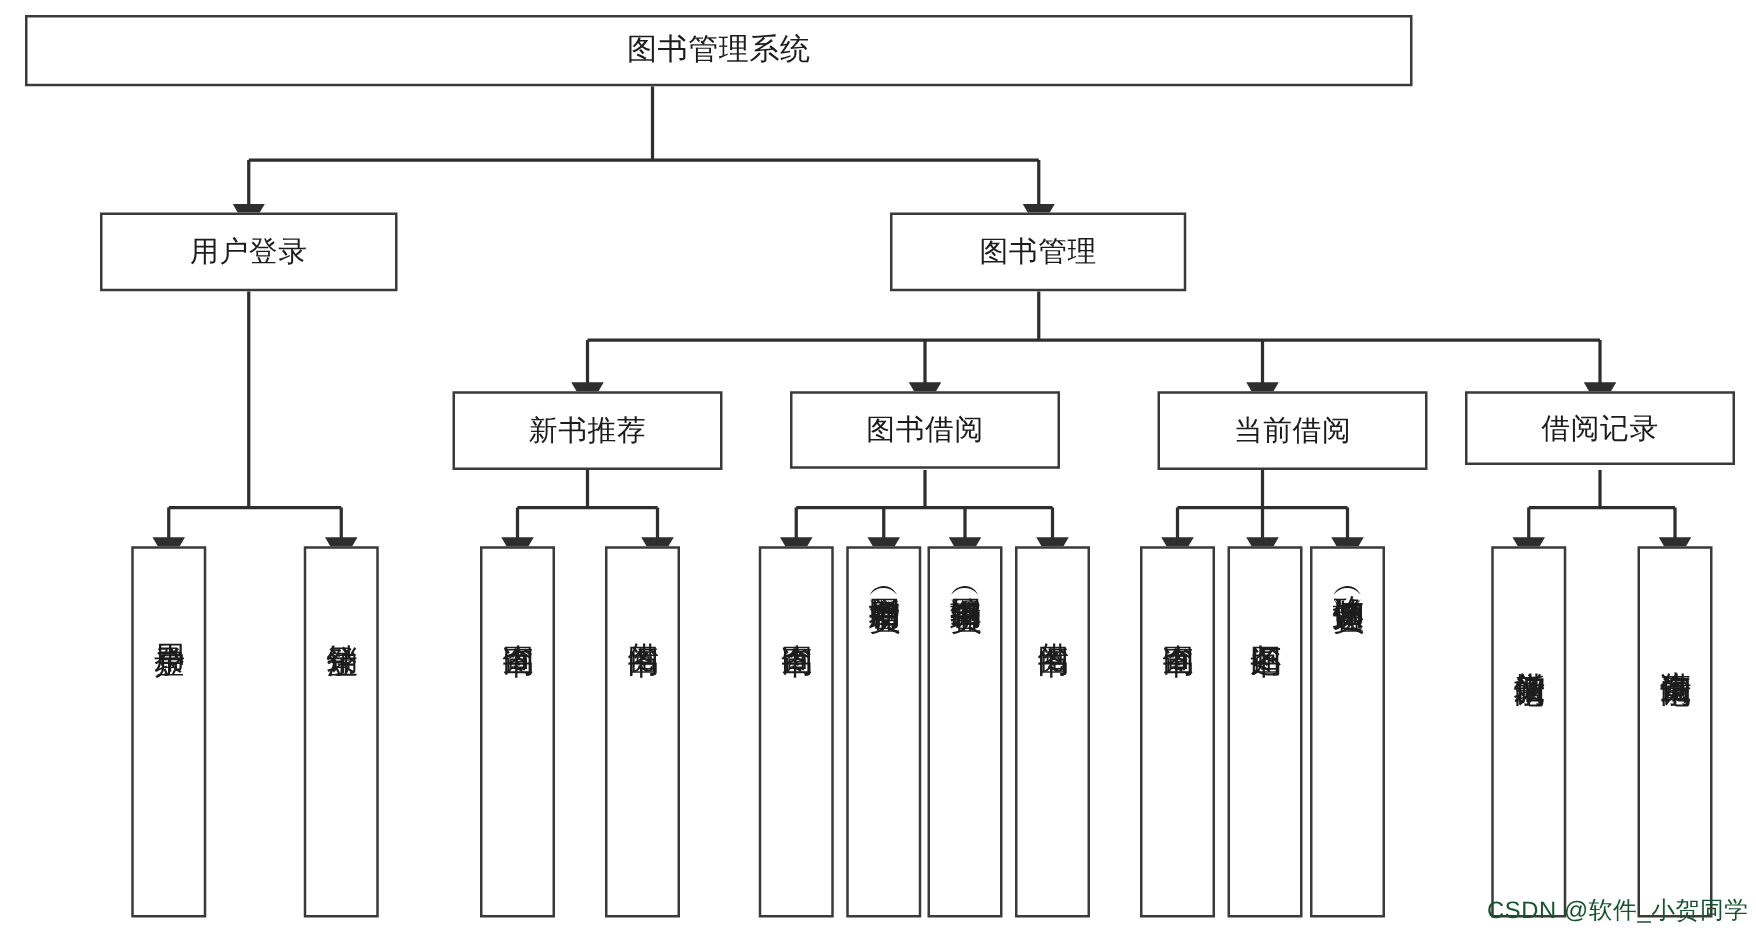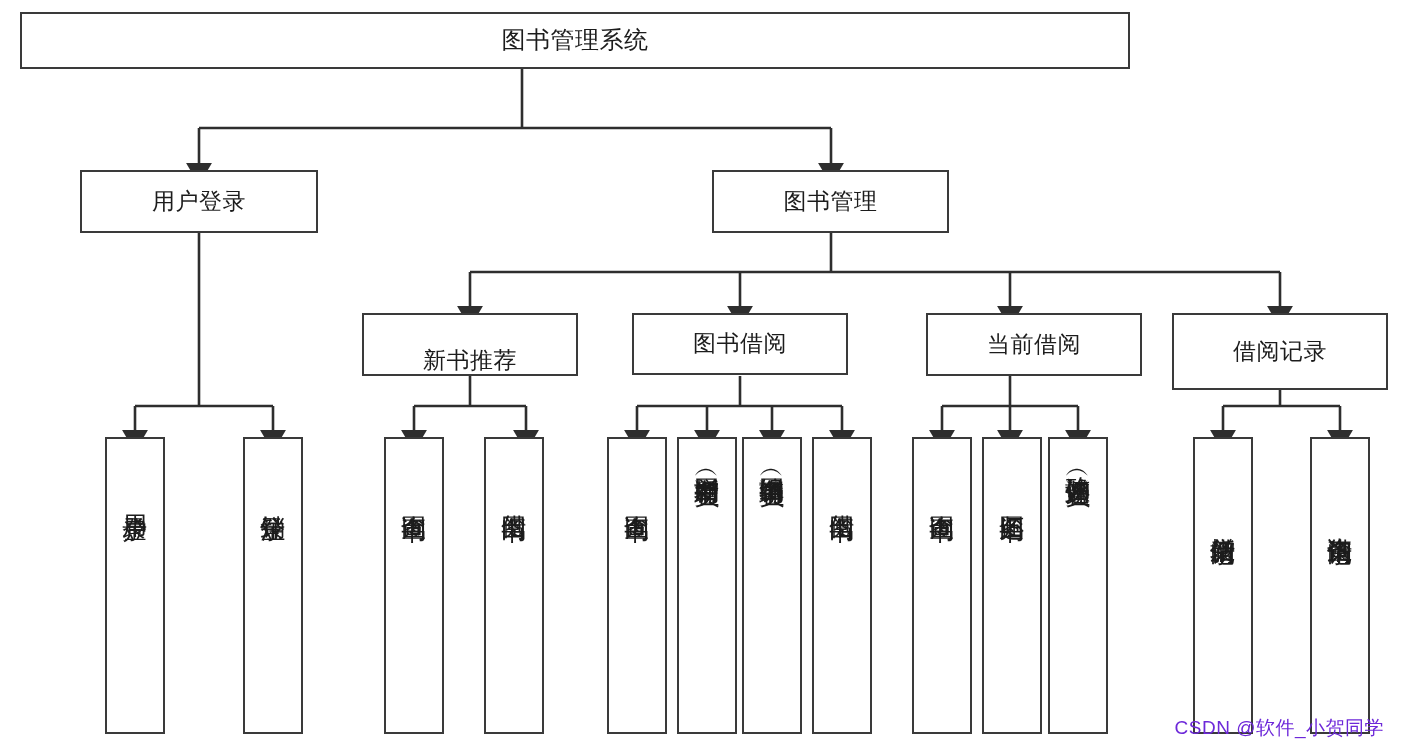--- a/index.html
+++ b/index.html
@@ -63,24 +63,24 @@
     white-space: nowrap;
   }
   .node.v-node.pad-top-lg {
     padding-top: 56px;
   }
   .node.v-node.pad-top-xl {
     padding-top: 78px;
   }
   .watermark {
     position: absolute;
-    right: 21px;
+    right: 6px;
     bottom: 6px;
     font-size: 19px;
-    color: #6d28d9;
+    color: #14532d;
     z-index: 5;
     white-space: nowrap;
     letter-spacing: 0.5px;
   }
 </style>
 </head>
 <body>
 
 <div id="canvas">
 
@@ -141,33 +141,33 @@
   </div>
 
   <div class="node h-node" style="left:80px; top:170px; width:238px; height:63px;">
     <span class="lbl">用户登录</span>
   </div>
 
   <div class="node h-node" style="left:712px; top:170px; width:237px; height:63px;">
     <span class="lbl">图书管理</span>
   </div>
 
-  <div class="node h-node" style="left:362px; top:313px; width:216px; height:63px;align-items:flex-end;">
+  <div class="node h-node" style="left:362px; top:313px; width:216px; height:63px;">
     <span class="lbl">新书推荐</span>
   </div>
 
   <div class="node h-node" style="left:632px; top:313px; width:216px; height:62px;">
     <span class="lbl">图书借阅</span>
   </div>
 
   <div class="node h-node" style="left:926px; top:313px; width:216px; height:63px;">
     <span class="lbl">当前借阅</span>
   </div>
 
-  <div class="node h-node" style="left:1172px; top:313px; width:216px; height:77px;">
+  <div class="node h-node" style="left:1172px; top:313px; width:216px; height:59px;">
     <span class="lbl">借阅记录</span>
   </div>
 
   <div class="node v-node pad-top-lg" style="left:105px; top:437px; width:60px; height:297px;">
     <span class="lbl">用户登录</span>
   </div>
 
   <div class="node v-node pad-top-lg" style="left:243px; top:437px; width:60px; height:297px;">
     <span class="lbl">注销登录</span>
   </div>

